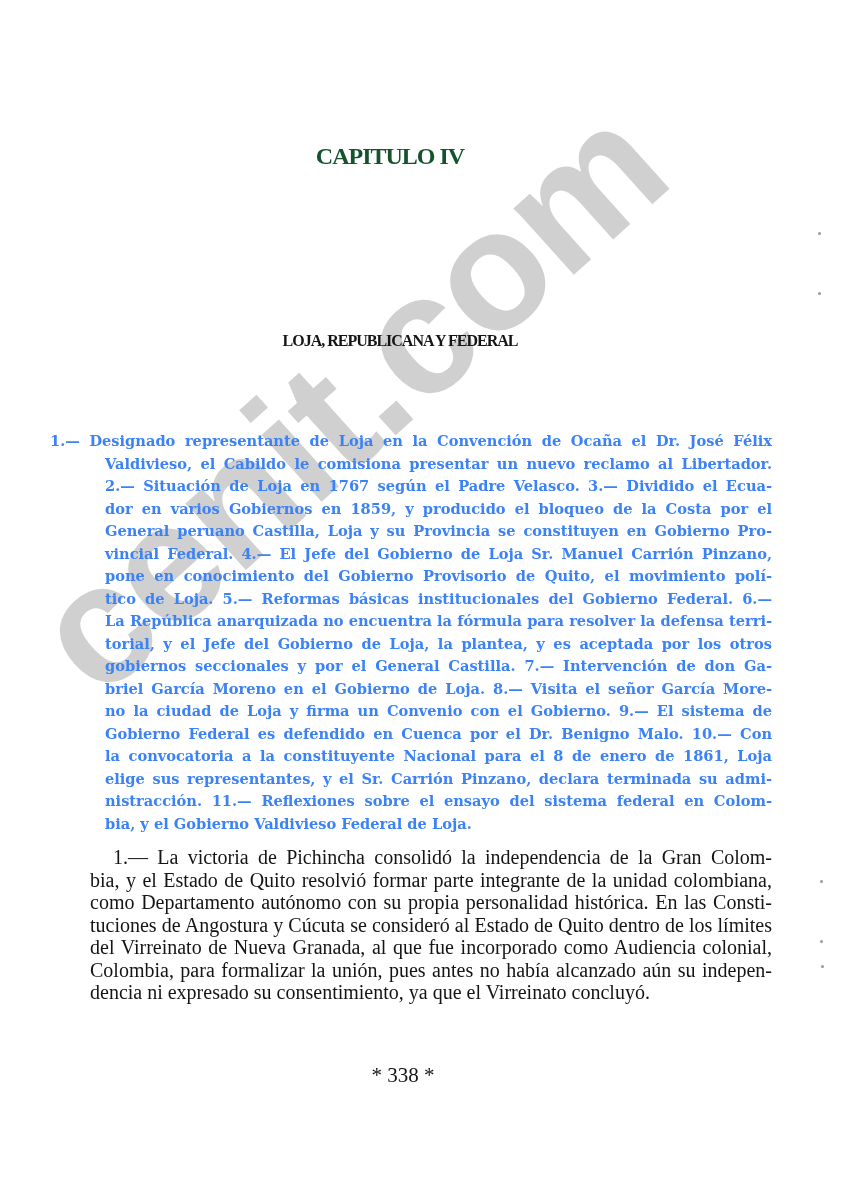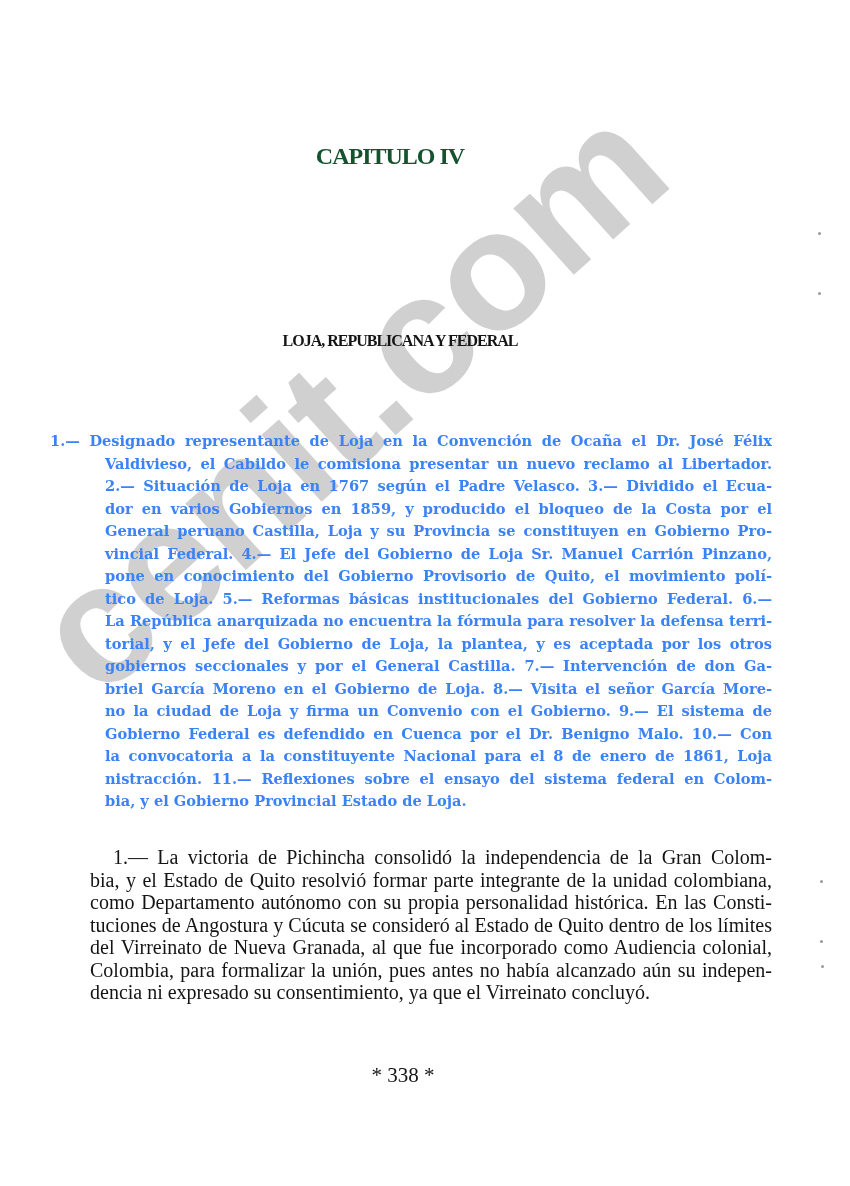--- a/index.html
+++ b/index.html
@@ -63,22 +63,23 @@
     <span class="line indent">vincial Federal. 4.— El Jefe del Gobierno de Loja Sr. Manuel Carrión Pinzano,</span>
     <span class="line indent">pone en conocimiento del Gobierno Provisorio de Quito, el movimiento polí-</span>
     <span class="line indent">tico de Loja. 5.— Reformas básicas institucionales del Gobierno Federal. 6.—</span>
     <span class="line indent">La República anarquizada no encuentra la fórmula para resolver la defensa terri-</span>
     <span class="line indent">torial, y el Jefe del Gobierno de Loja, la plantea, y es aceptada por los otros</span>
     <span class="line indent">gobiernos seccionales y por el General Castilla.  7.— Intervención de don Ga-</span>
     <span class="line indent">briel García Moreno en el Gobierno de Loja. 8.— Visita el señor García More-</span>
     <span class="line indent">no la ciudad de Loja y firma un Convenio con el Gobierno. 9.— El sistema de</span>
     <span class="line indent">Gobierno Federal es defendido en Cuenca por el Dr. Benigno Malo. 10.— Con</span>
     <span class="line indent">la convocatoria a la constituyente Nacional para el 8 de enero de 1861, Loja</span>
+    <span class="line indent">elige sus representantes, y el Sr. Carrión Pinzano, declara terminada su admi-</span>
     <span class="line indent">nistracción. 11.— Reflexiones sobre el ensayo del sistema federal en Colom-</span>
-    <span class="line indent last">bia, y el Gobierno Provincial Estado de Loja.</span>
+    <span class="line indent last">bia, y el Gobierno Valdivieso Federal de Loja.</span>
   </div>
 
   <div class="body-text">
     <span class="line para-start" style="padding-left:0;text-indent:0;margin-left:8px">1.— La victoria de Pichincha consolidó la independencia de la Gran Colom-</span>
     <span class="line" style="margin-left:-15px">bia, y el Estado de Quito resolvió formar parte integrante de la unidad colombiana,</span>
     <span class="line" style="margin-left:-15px">como Departamento autónomo con su propia personalidad histórica.  En las Consti-</span>
     <span class="line" style="margin-left:-15px">tuciones de Angostura y Cúcuta se consideró al Estado de Quito dentro de los límites</span>
     <span class="line" style="margin-left:-15px">del Virreinato de Nueva Granada, al que fue incorporado como Audiencia colonial,</span>
     <span class="line" style="margin-left:-15px">Colombia, para formalizar la unión, pues antes no había alcanzado aún su indepen-</span>
     <span class="line last" style="margin-left:-15px">dencia ni expresado su consentimiento, ya que el Virreinato concluyó.</span>

